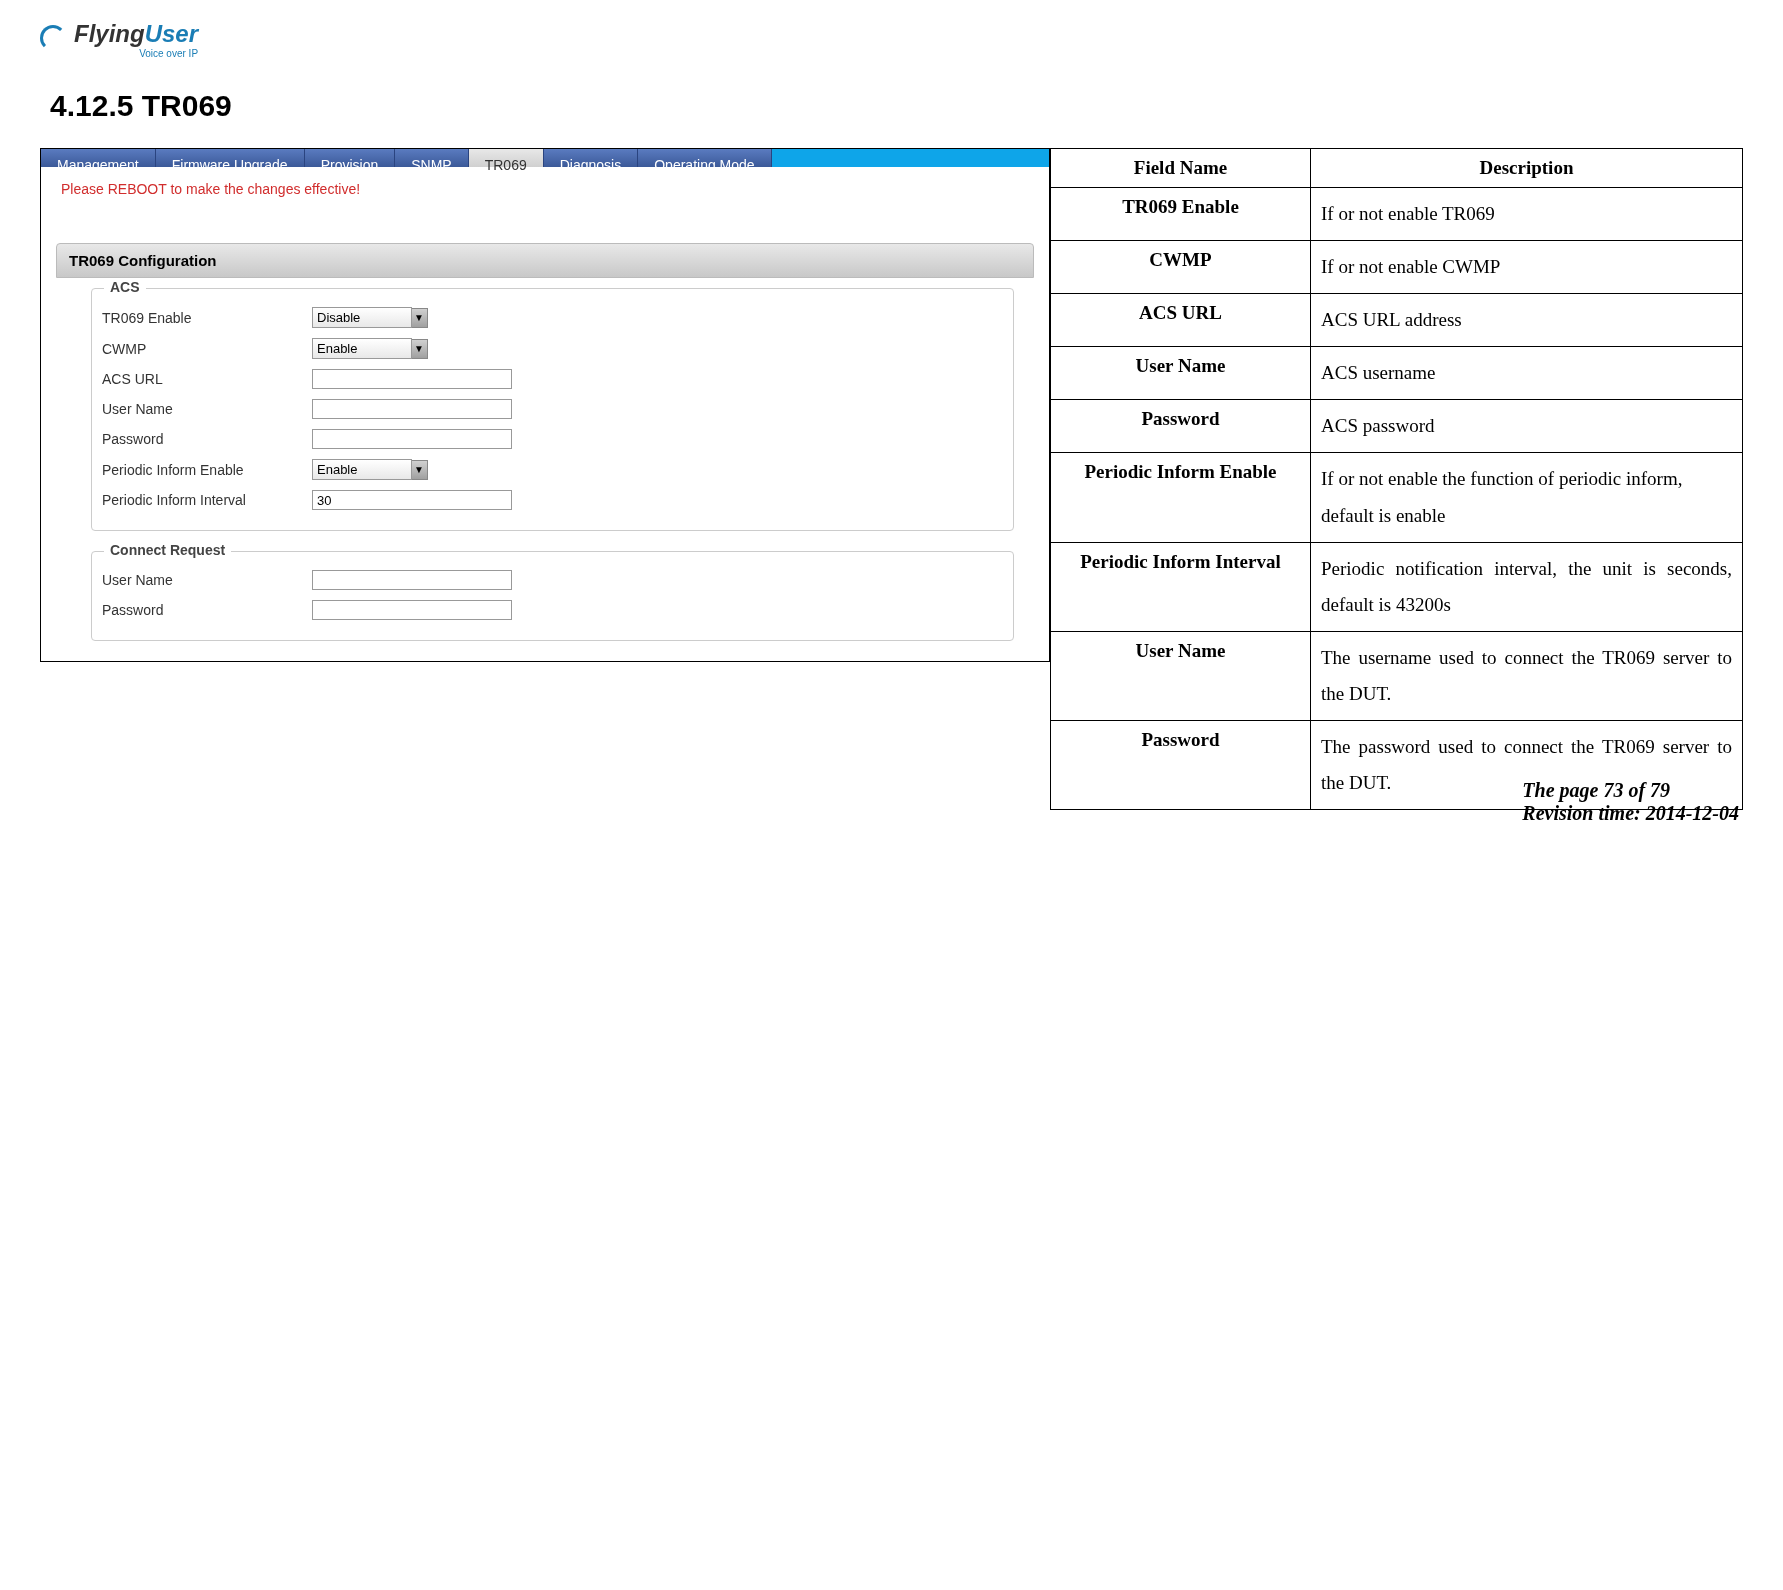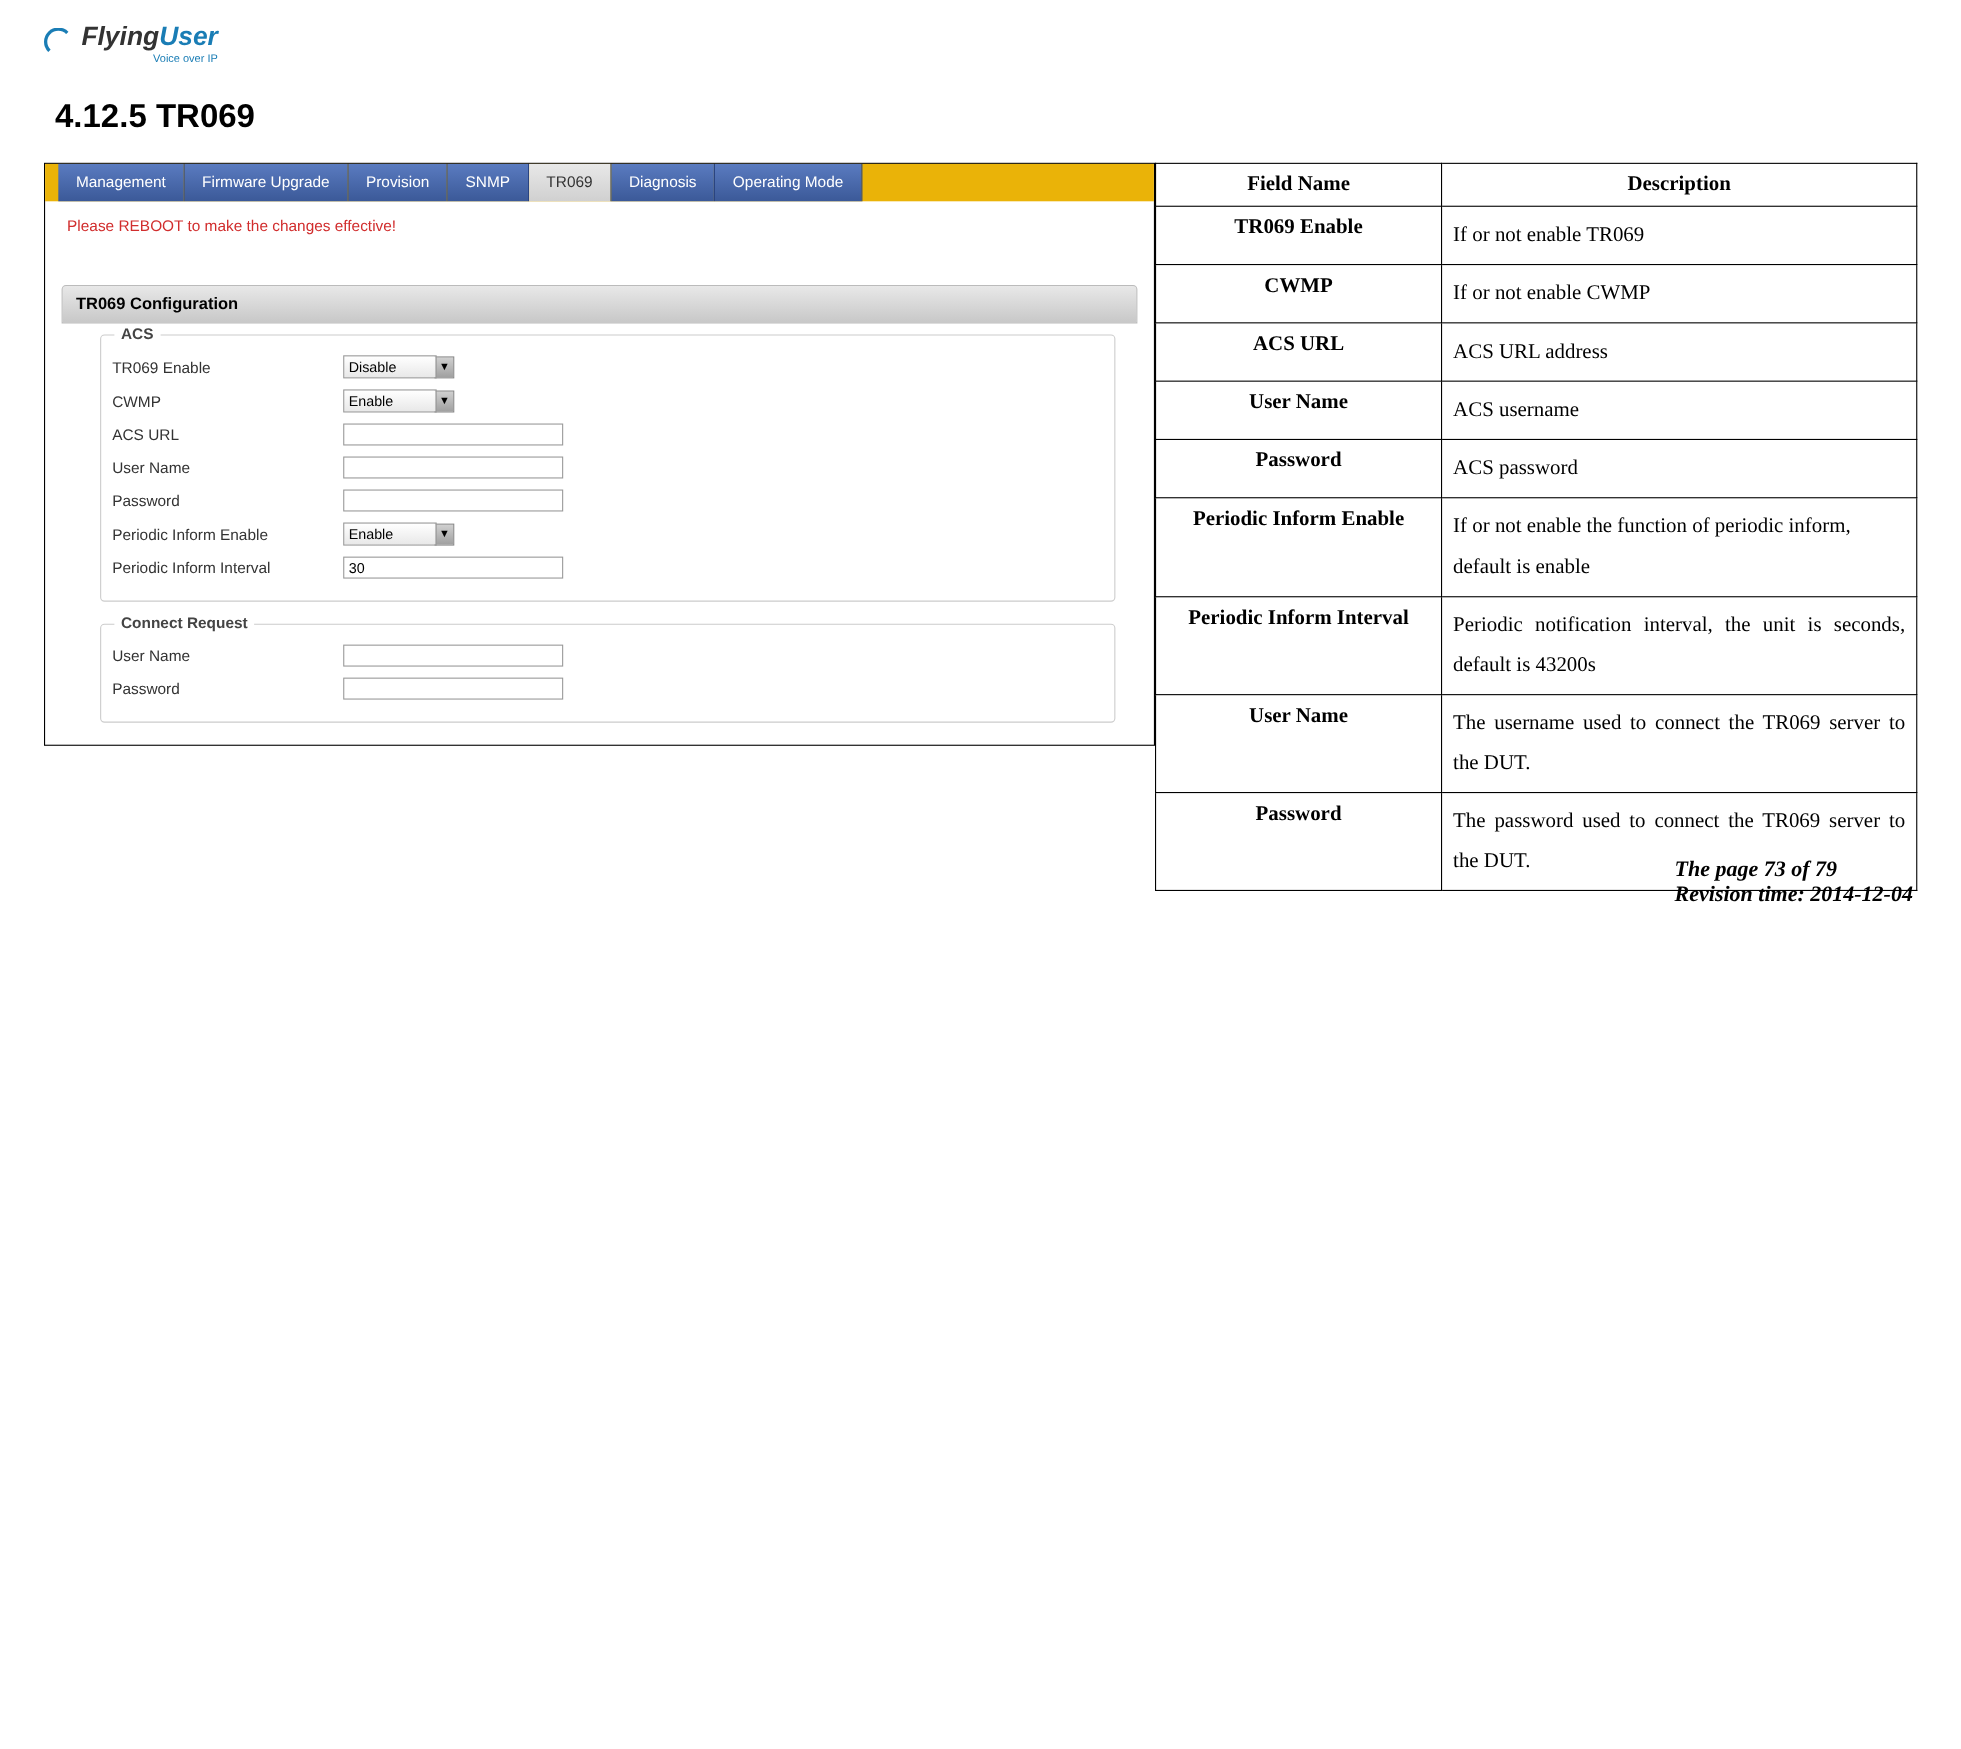--- a/index.html
+++ b/index.html
@@ -77,23 +77,22 @@
       align-items: flex-start;
     }
     .screenshot-panel {
       border: 1px solid #000;
       width: 1010px;
       background: #fff;
       flex-shrink: 0;
     }
     .tab-bar {
       display: flex;
-      background: #eab308;
-      height: 34px;
-      padding-left: 12px;
+      background: #0ea5e9;
+      height: 18px;
     }
     .tab {
       padding: 8px 16px;
       color: #fff;
       font-family: Arial, sans-serif;
       font-size: 14px;
       border-right: 1px solid #2a4480;
       cursor: pointer;
       background: linear-gradient(#5a7bc0, #3b5998);
     }
@@ -152,21 +151,21 @@
       color: #333;
     }
     .form-select, .form-input {
       font-family: Arial, sans-serif;
       font-size: 13px;
       padding: 2px 4px;
       border: 1px solid #999;
       background: #fff;
     }
     .form-select {
-      width: 85px;
+      width: 100px;
       background: linear-gradient(#fff, #e8e8e8);
       position: relative;
     }
     .select-arrow {
       display: inline-block;
       background: linear-gradient(#d0d0d0, #a0a0a0);
       border: 1px solid #888;
       width: 18px;
       height: 20px;
       text-align: center;

